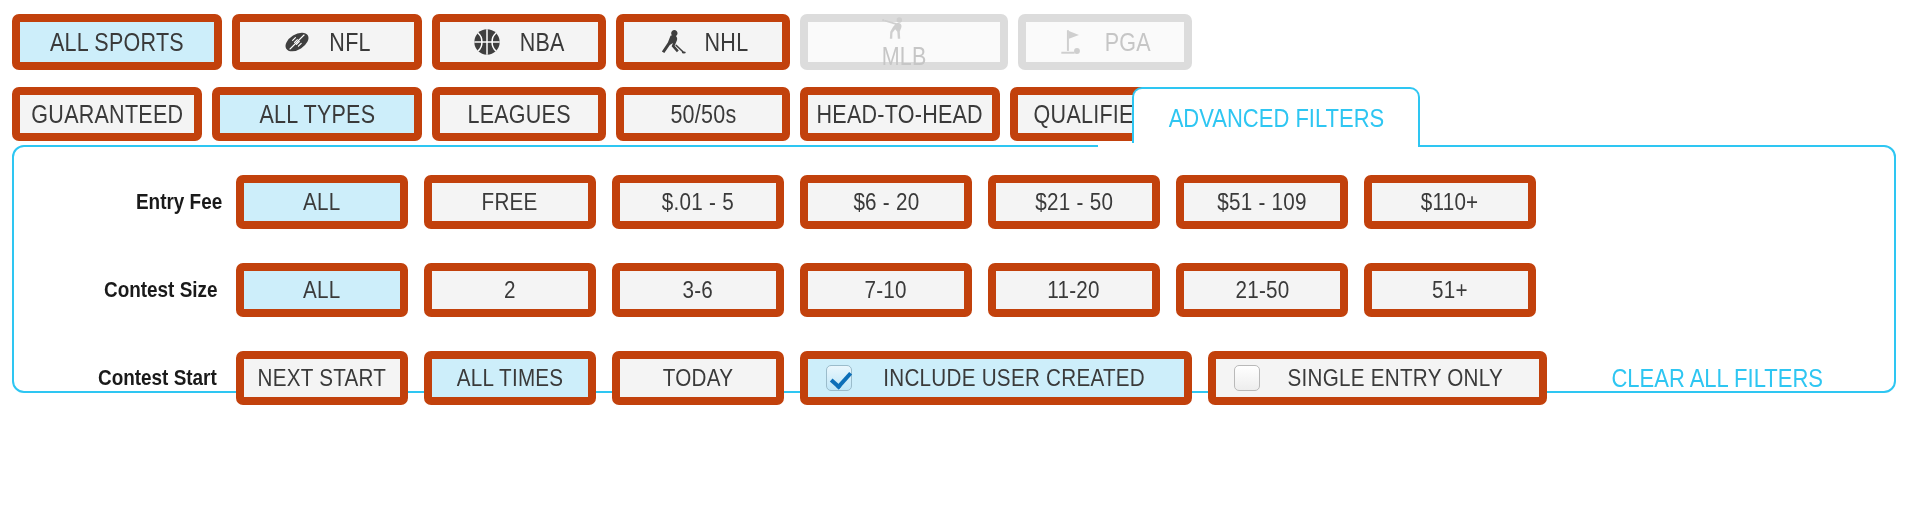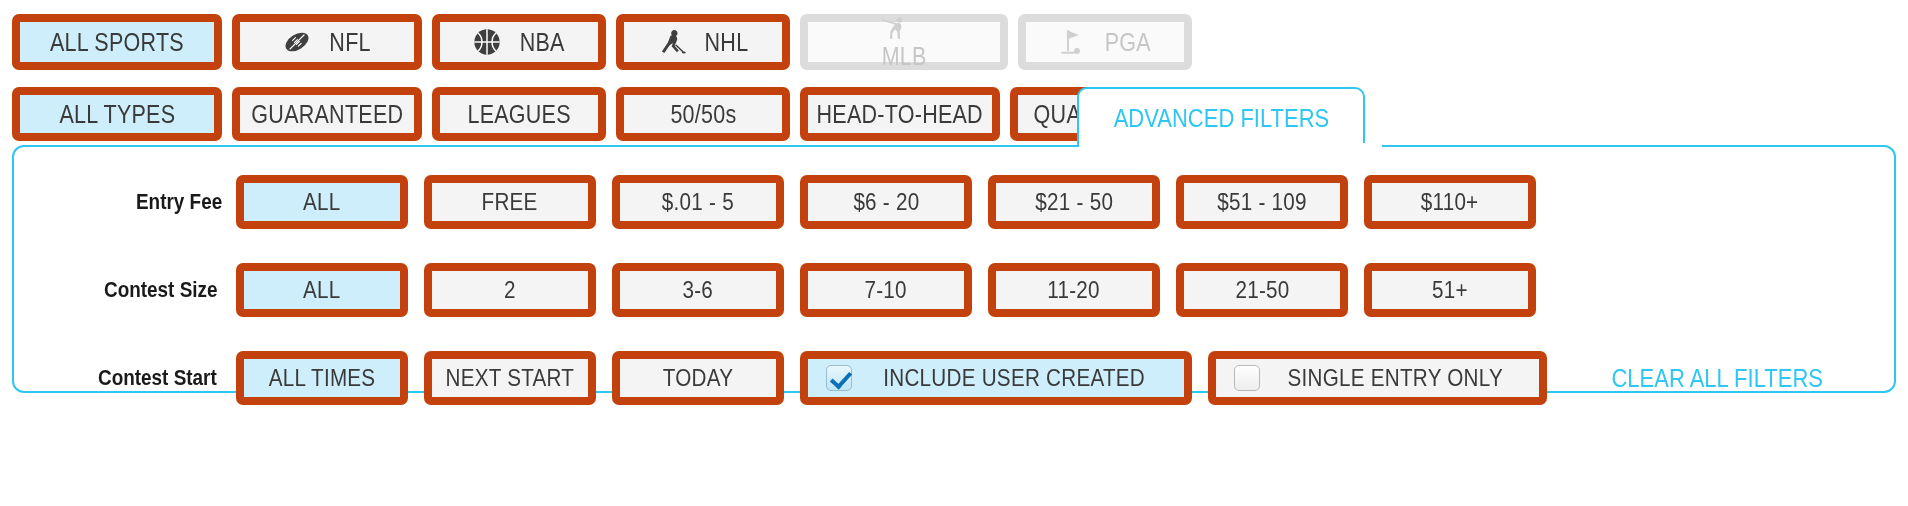--- a/index.html
+++ b/index.html
@@ -73,21 +73,21 @@
     height: 54px;
     display: flex;
     gap: 10px;
     z-index: 3;
   }
   #types-row .pill { height: 54px; }
 
   
   #adv-tab {
     position: absolute;
-    left: 1077px;
+    left: 1132px;
     top: 87px;
     width: 288px;
     height: 60px;
     background: #ffffff;
     border: 2px solid #2EC6F2;
     border-bottom: none;
     border-radius: 10px 10px 0 0;
     display: flex;
     align-items: center;
     justify-content: center;
@@ -259,25 +259,25 @@
             <path fill="#CFCFCF" d="M12.7 4.2 L23.4 8.4 L12.7 12.6z"></path>
             <path fill="#CFCFCF" d="M4.6 26.4h14.2v2.1H4.6z"></path>
             <circle cx="21.3" cy="25.6" r="3.1" fill="#CFCFCF"></circle>
           </svg>
         </span>
         <span class="lbl">PGA</span>
       </div>
     </div>
 
   <div id="types-row">
+      <div class="pill" style="width: 190px;">
+        <span class="lbl">GUARANTEED</span>
+      </div>
       <div class="pill active" style="width: 210px;">
         <span class="lbl">ALL TYPES</span>
-      </div>
-      <div class="pill" style="width: 190px;">
-        <span class="lbl">GUARANTEED</span>
       </div>
       <div class="pill" style="width: 174px;">
         <span class="lbl">LEAGUES</span>
       </div>
       <div class="pill" style="width: 174px;">
         <span class="lbl">50/50s</span>
       </div>
       <div class="pill" style="width: 200px;">
         <span class="lbl">HEAD-TO-HEAD</span>
       </div>
@@ -348,25 +348,25 @@
             <span class="lbl">51+</span>
           </div>
         </div>
     </div>
 
     <div class="frow" id="row-start">
       <div class="rowlabel">
         <span>Contest Start</span>
       </div>
       <div class="opts" id="opts-start">
+          <div class="pill" style="width: 172px;">
+            <span class="lbl">NEXT START</span>
+          </div>
           <div class="pill active" style="width: 172px;">
             <span class="lbl">ALL TIMES</span>
-          </div>
-          <div class="pill" style="width: 172px;">
-            <span class="lbl">NEXT START</span>
           </div>
           <div class="pill" style="width: 172px;">
             <span class="lbl">TODAY</span>
           </div>
           <div class="pill cbpill active">
             <span class="cbox checked"></span>
             <span class="lbl">INCLUDE USER CREATED</span>
           </div>
           <div class="pill cbpill">
             <span class="cbox"></span>

